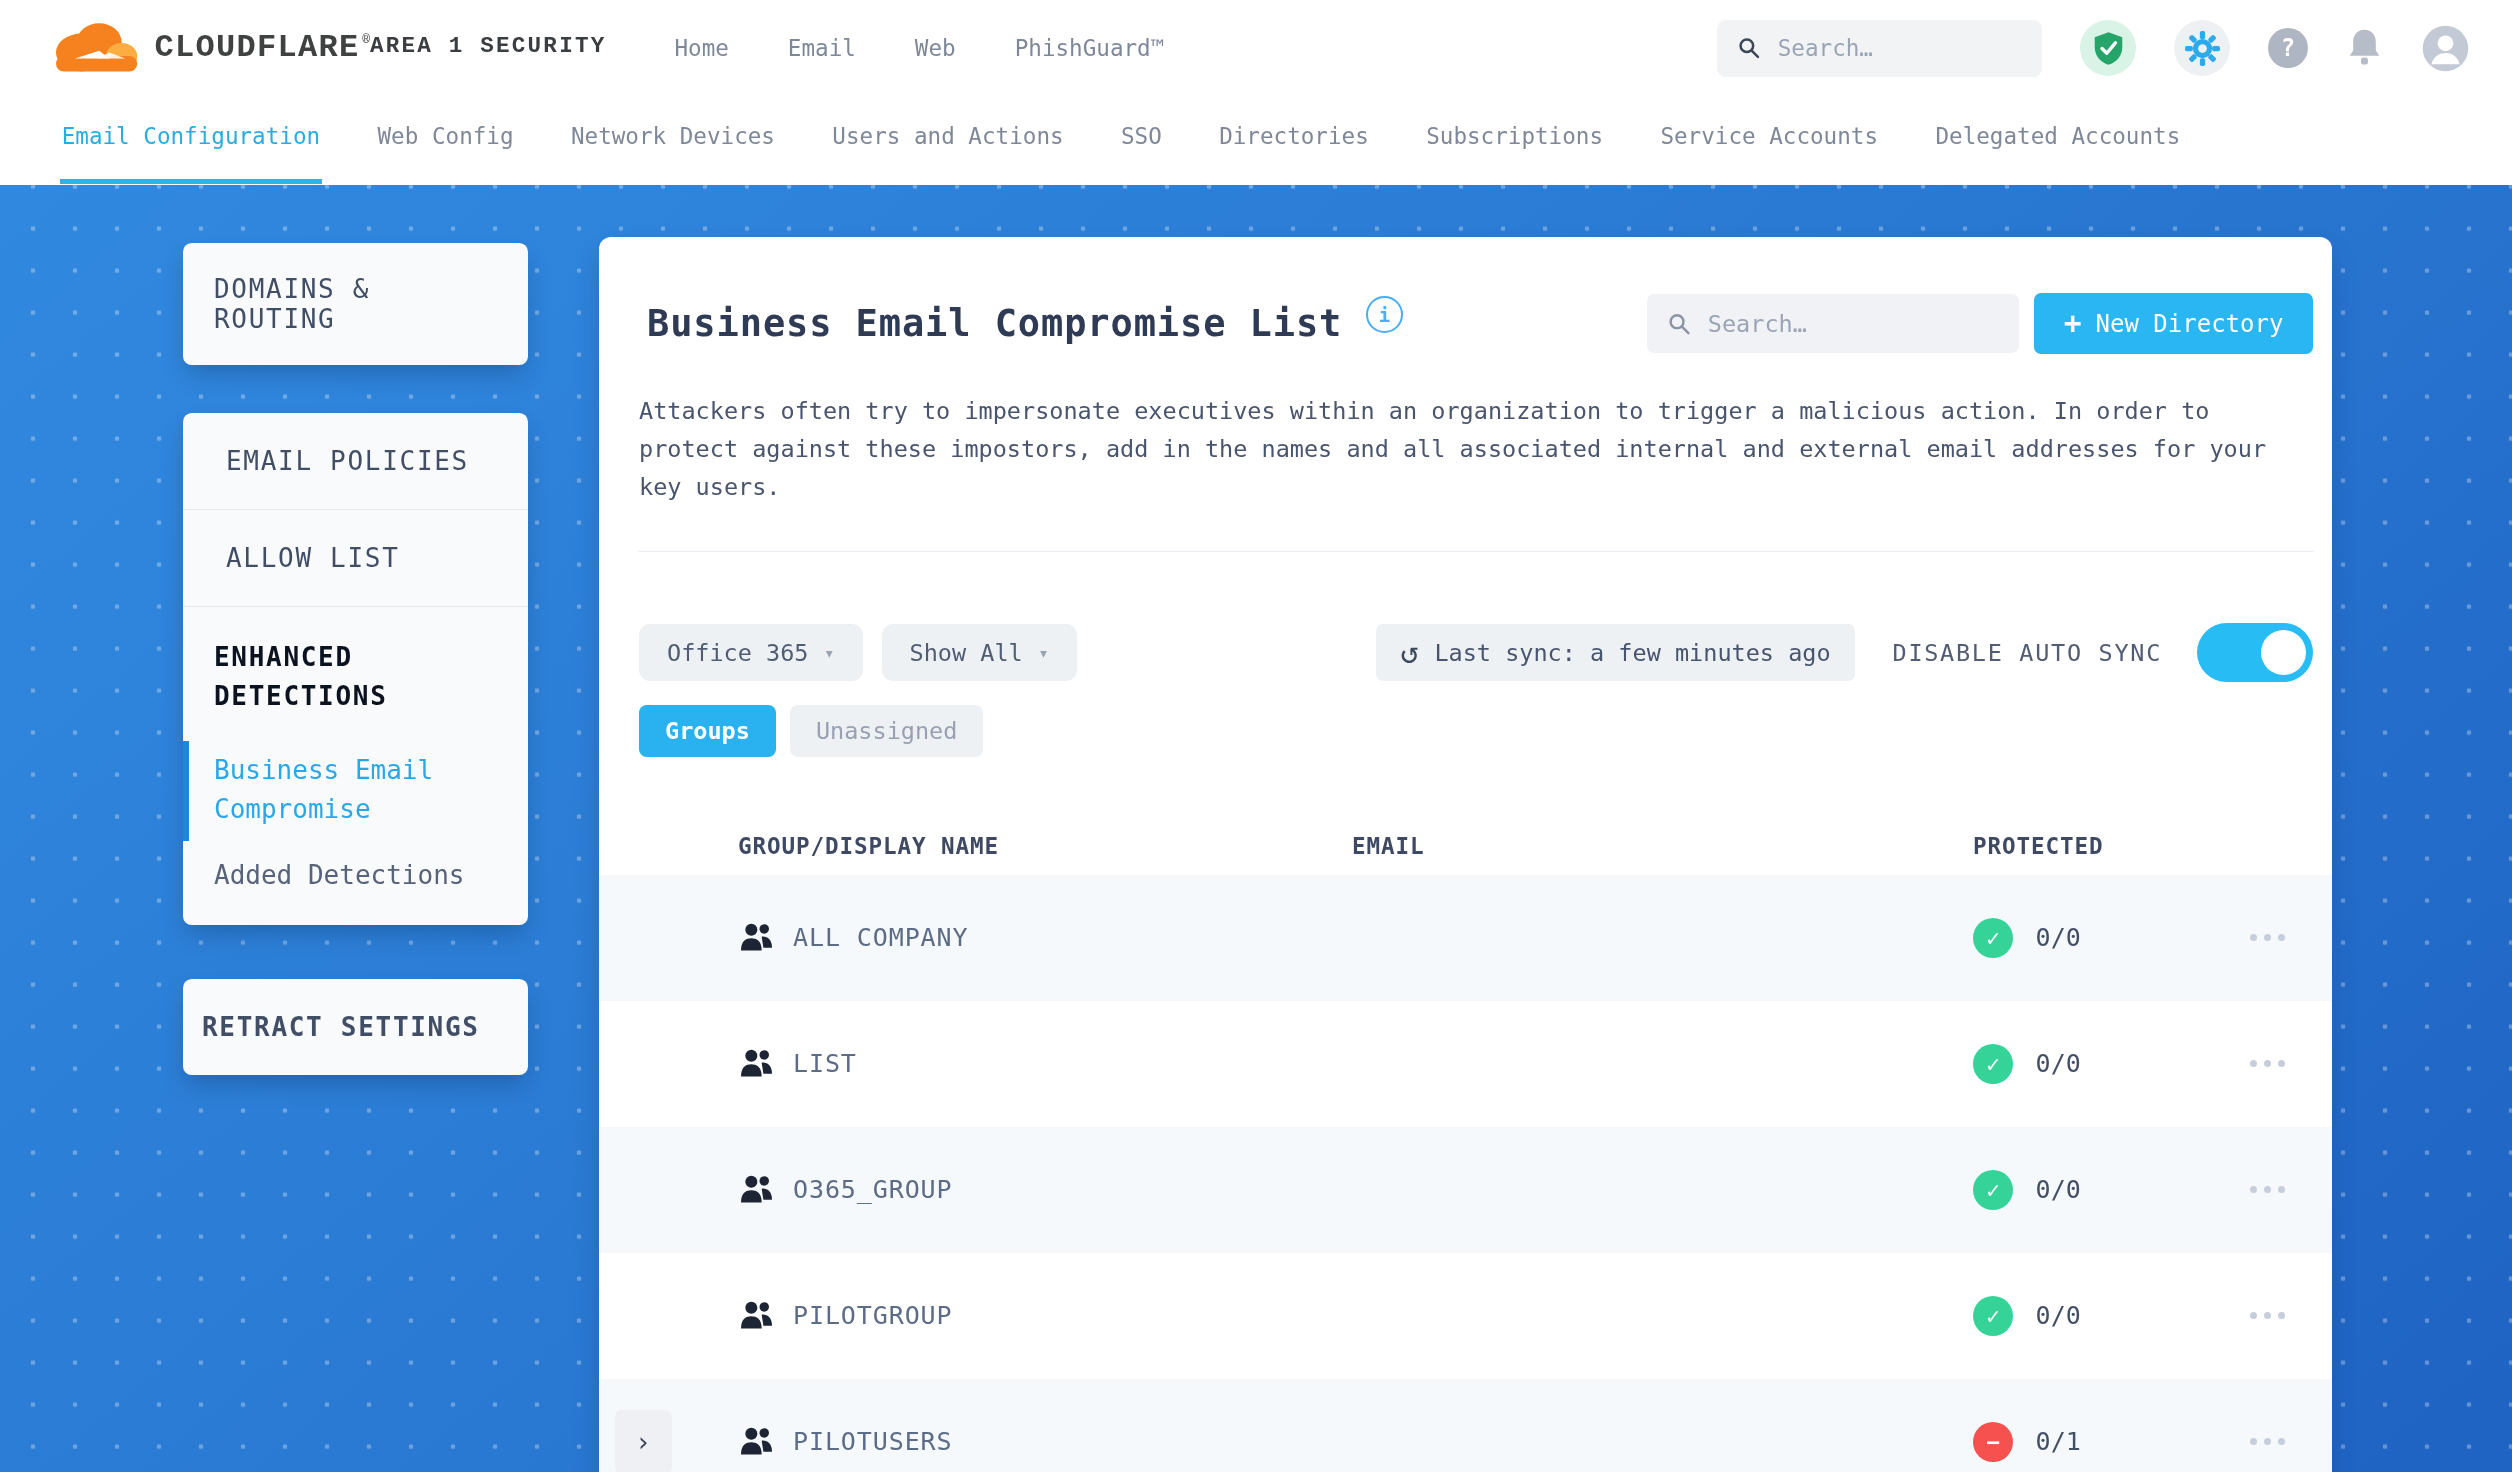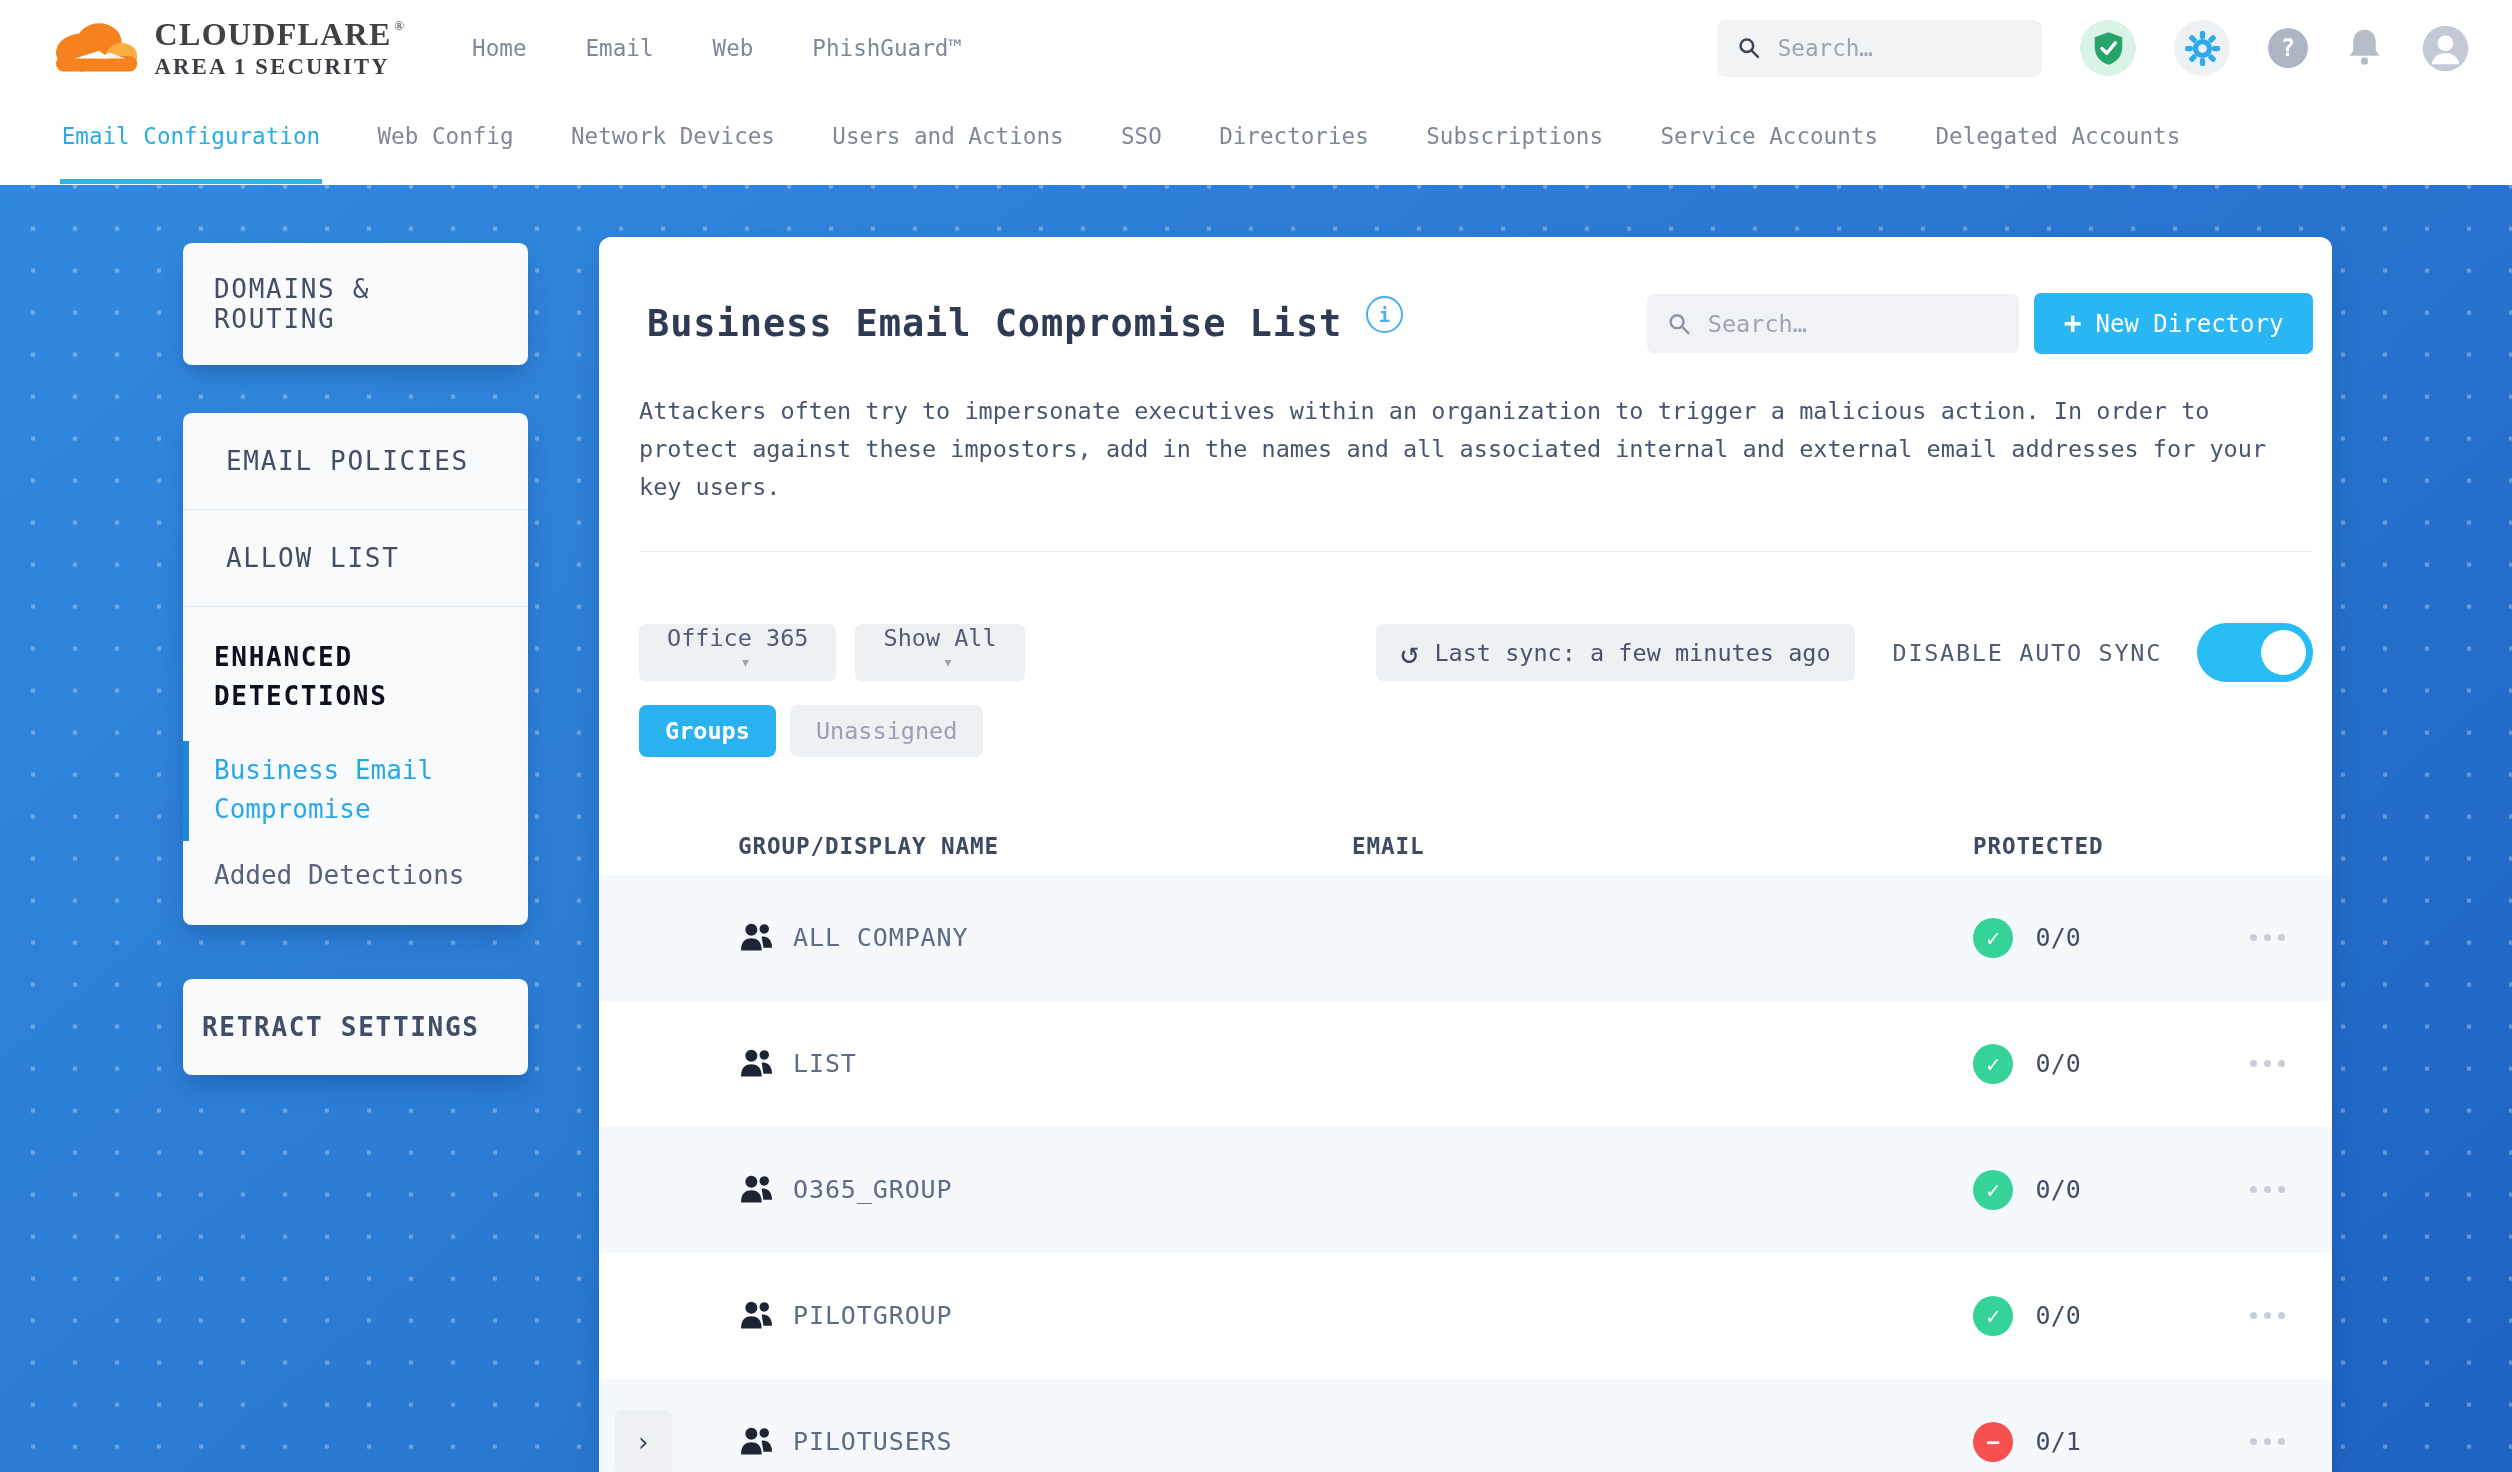--- a/index.html
+++ b/index.html
@@ -3,21 +3,21 @@
 <meta charset="utf-8">
 <style>
   html,body{margin:0;padding:0;}
   body{font-family:"DejaVu Sans Mono",monospace;-webkit-font-smoothing:antialiased;}
   .app{position:relative;width:2512px;height:1473px;overflow:hidden;background:#ffffff;}
 
   
   .hdr{position:relative;height:96px;background:#ffffff;display:flex;align-items:center;z-index:30;}
   .brand{display:flex;align-items:center;margin-left:49px;}
   .cloud{width:90px;height:57px;margin-right:15.6px;position:relative;top:-1.7px;}
-  .brand-text{display:flex;flex-direction:column;line-height:1.05;font-family:Liberation Serif, serif;}
+  .brand-text{display:flex;flex-direction:row;line-height:1.05;font-family:Liberation Mono, monospace;}
   .brand-row1{display:flex;align-items:flex-start;}
   .brand-name{font-size:32px;font-weight:bold;letter-spacing:1.3px;color:#404242;}
   .brand-mark{font-size:13px;color:#404242;margin-left:2.6px;margin-top:1.7px;}
   .brand-sub{font-size:22.6px;font-weight:bold;letter-spacing:2.2px;color:#3a3d42;margin-top:3.5px;}
   .hdr-nav{display:flex;gap:59px;margin-left:68px;}
   .hdr-link{font-size:22.6px;color:#7e8899;cursor:pointer;}
   .hdr-right{margin-left:auto;display:flex;align-items:center;margin-right:42px;gap:38px;}
   .hdr-search{display:flex;align-items:center;width:325px;height:57px;background:#f1f3f5;border-radius:8.7px;padding:0 21px;box-sizing:border-box;}
   .hdr-search input{border:0;outline:0;background:transparent;font-family:"DejaVu Sans Mono",monospace;font-size:22.6px;color:#3c4656;width:100%;margin-left:15.6px;}
   .hdr-search input::placeholder{color:#9aa4b5;}
@@ -64,21 +64,21 @@
   .title-right{margin-left:auto;display:flex;align-items:center;gap:15.6px;}
   .card-search{display:flex;align-items:center;width:372px;height:59px;background:#f0f2f5;border-radius:7px;padding:0 21px;box-sizing:border-box;}
   .card-search input{border:0;outline:0;background:transparent;font-family:"DejaVu Sans Mono",monospace;font-size:23.5px;color:#4a566e;width:100%;margin-left:15.6px;}
   .card-search input::placeholder{color:#9aa4b5;}
   .new-dir-btn{height:61px;padding:0 29.6px;background:#29b6f2;border:0;border-radius:7px;color:#ffffff;
                font-family:"DejaVu Sans Mono",monospace;font-size:24px;display:flex;align-items:center;gap:14px;cursor:pointer;}
   .new-dir-plus{font-size:29.6px;font-weight:bold;line-height:1;}
   .desc{margin:38px 0 0 0;font-size:23.5px;line-height:38px;color:#49556e;max-width:1656px;}
   .hr{margin:45px 0 0 0;border:0;border-top:1.7px solid #e8ebf0;}
   .controls{margin-top:71px;display:flex;align-items:center;}
-  .chip{display:flex;align-items:center;height:57px;background:#eef1f4;border-radius:6px;padding:0 28px;font-size:23.5px;color:#515d75;cursor:pointer;flex-direction:column;}
+  .chip{display:flex;align-items:center;height:57px;background:#eef1f4;border-radius:11px;padding:0 28px;font-size:23.5px;color:#515d75;cursor:pointer;}
   .chip + .chip{margin-left:19px;}
   .caret{font-size:17.4px;color:#9aa3b2;margin-left:15.6px;}
   .controls-right{margin-left:auto;display:flex;align-items:center;}
   .sync-chip{display:flex;align-items:center;height:57px;background:#eef1f4;border-radius:7px;padding:0 24px;font-size:23.5px;color:#49556e;cursor:pointer;}
   .sync-glyph{font-size:31px;color:#3d4960;margin-right:15.6px;line-height:1;}
   .autosync-label{font-size:23.5px;letter-spacing:1.7px;color:#515d75;margin-left:38px;}
   .toggle{width:116px;height:59px;border-radius:29.6px;background:#27bdf4;position:relative;margin-left:35px;cursor:pointer;flex:none;}
   .knob{position:absolute;top:7px;right:7px;width:45px;height:45px;border-radius:50%;background:#ffffff;}
   .view-tabs{margin-top:22.6px;display:flex;gap:14px;}
   .vtab{height:52px;display:flex;align-items:center;padding:0 26px;border-radius:7.8px;font-size:23.5px;cursor:pointer;}

